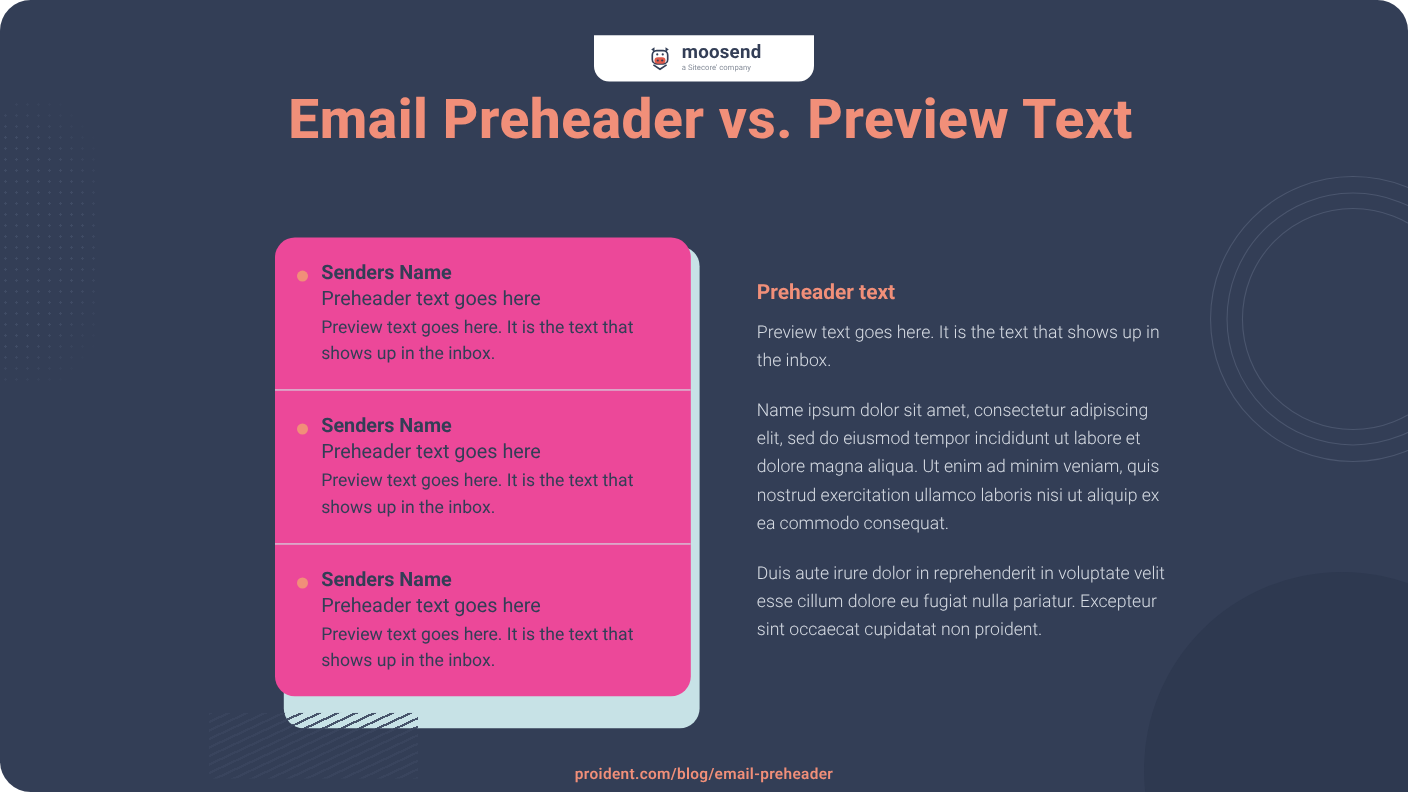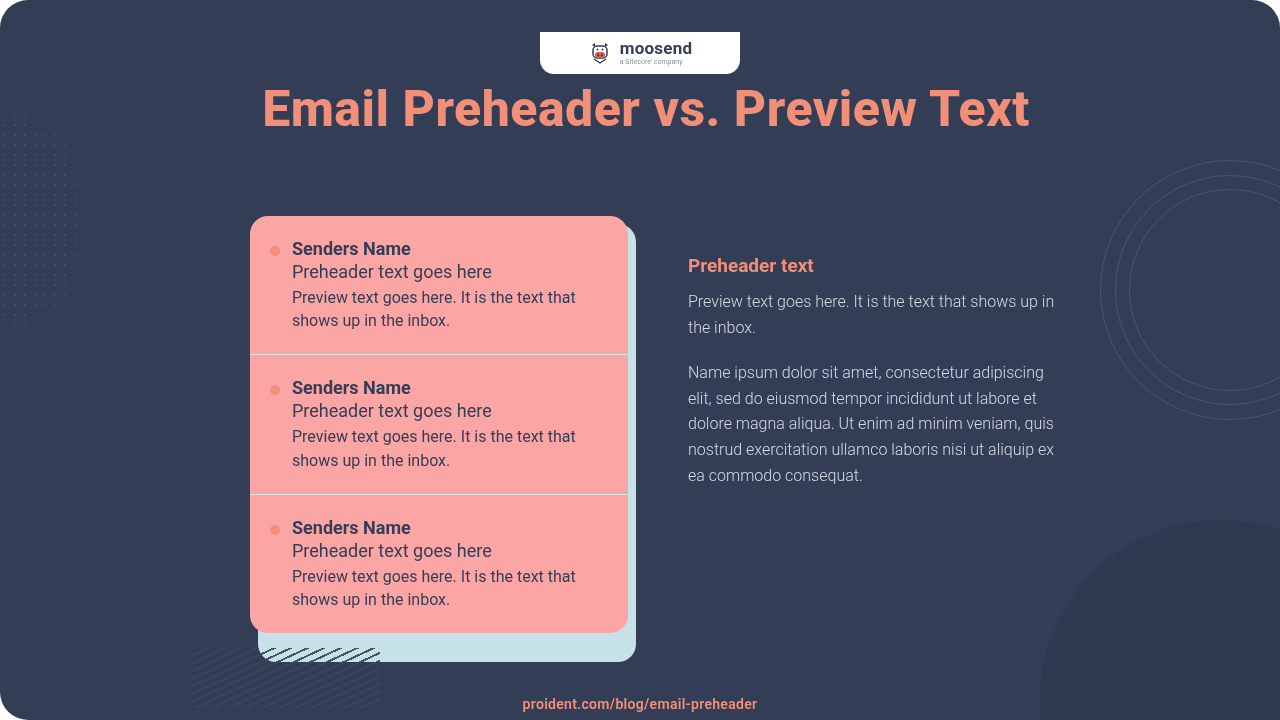--- a/index.html
+++ b/index.html
@@ -80,21 +80,21 @@
     top: 8px;
     left: 8px;
     width: 378px;
     height: 438px;
     background: #c7e2e6;
     border-radius: 18px;
   }
   .inbox {
     position: relative;
     width: 378px;
-    background: #fca5a5;
+    background: #ec4899;
     border-radius: 18px;
     overflow: hidden;
   }
   .msg {
     padding: 22px 24px 22px 42px;
     border-bottom: 1px solid #cfe6e8;
     position: relative;
   }
   .msg:last-child { border-bottom: none; }
   .dot {
@@ -274,20 +274,21 @@
           <div class="preview">Preview text goes here. It is the text that shows up in the inbox.</div>
         </div>
 
       </div>
     </div>
 
     <div class="rhs">
       <div class="rhs-heading">Preheader text</div>
       <p class="rhs-p">Preview text goes here. It is the text that shows up in the inbox.</p>
       <p class="rhs-p">Name ipsum dolor sit amet, consectetur adipiscing elit, sed do eiusmod tempor incididunt ut labore et dolore magna aliqua. Ut enim ad minim veniam, quis nostrud exercitation ullamco laboris nisi ut aliquip ex ea commodo consequat.</p>
+      <p class="rhs-p">Duis aute irure dolor in reprehenderit in voluptate velit esse cillum dolore eu fugiat nulla pariatur. Excepteur sint occaecat cupidatat non proident.</p>
     </div>
 
   </div>
 
   <div class="deco-diagonal"></div>
 
   <div class="footer-url">proident.com/blog/email-preheader</div>
 
 </div>
 

